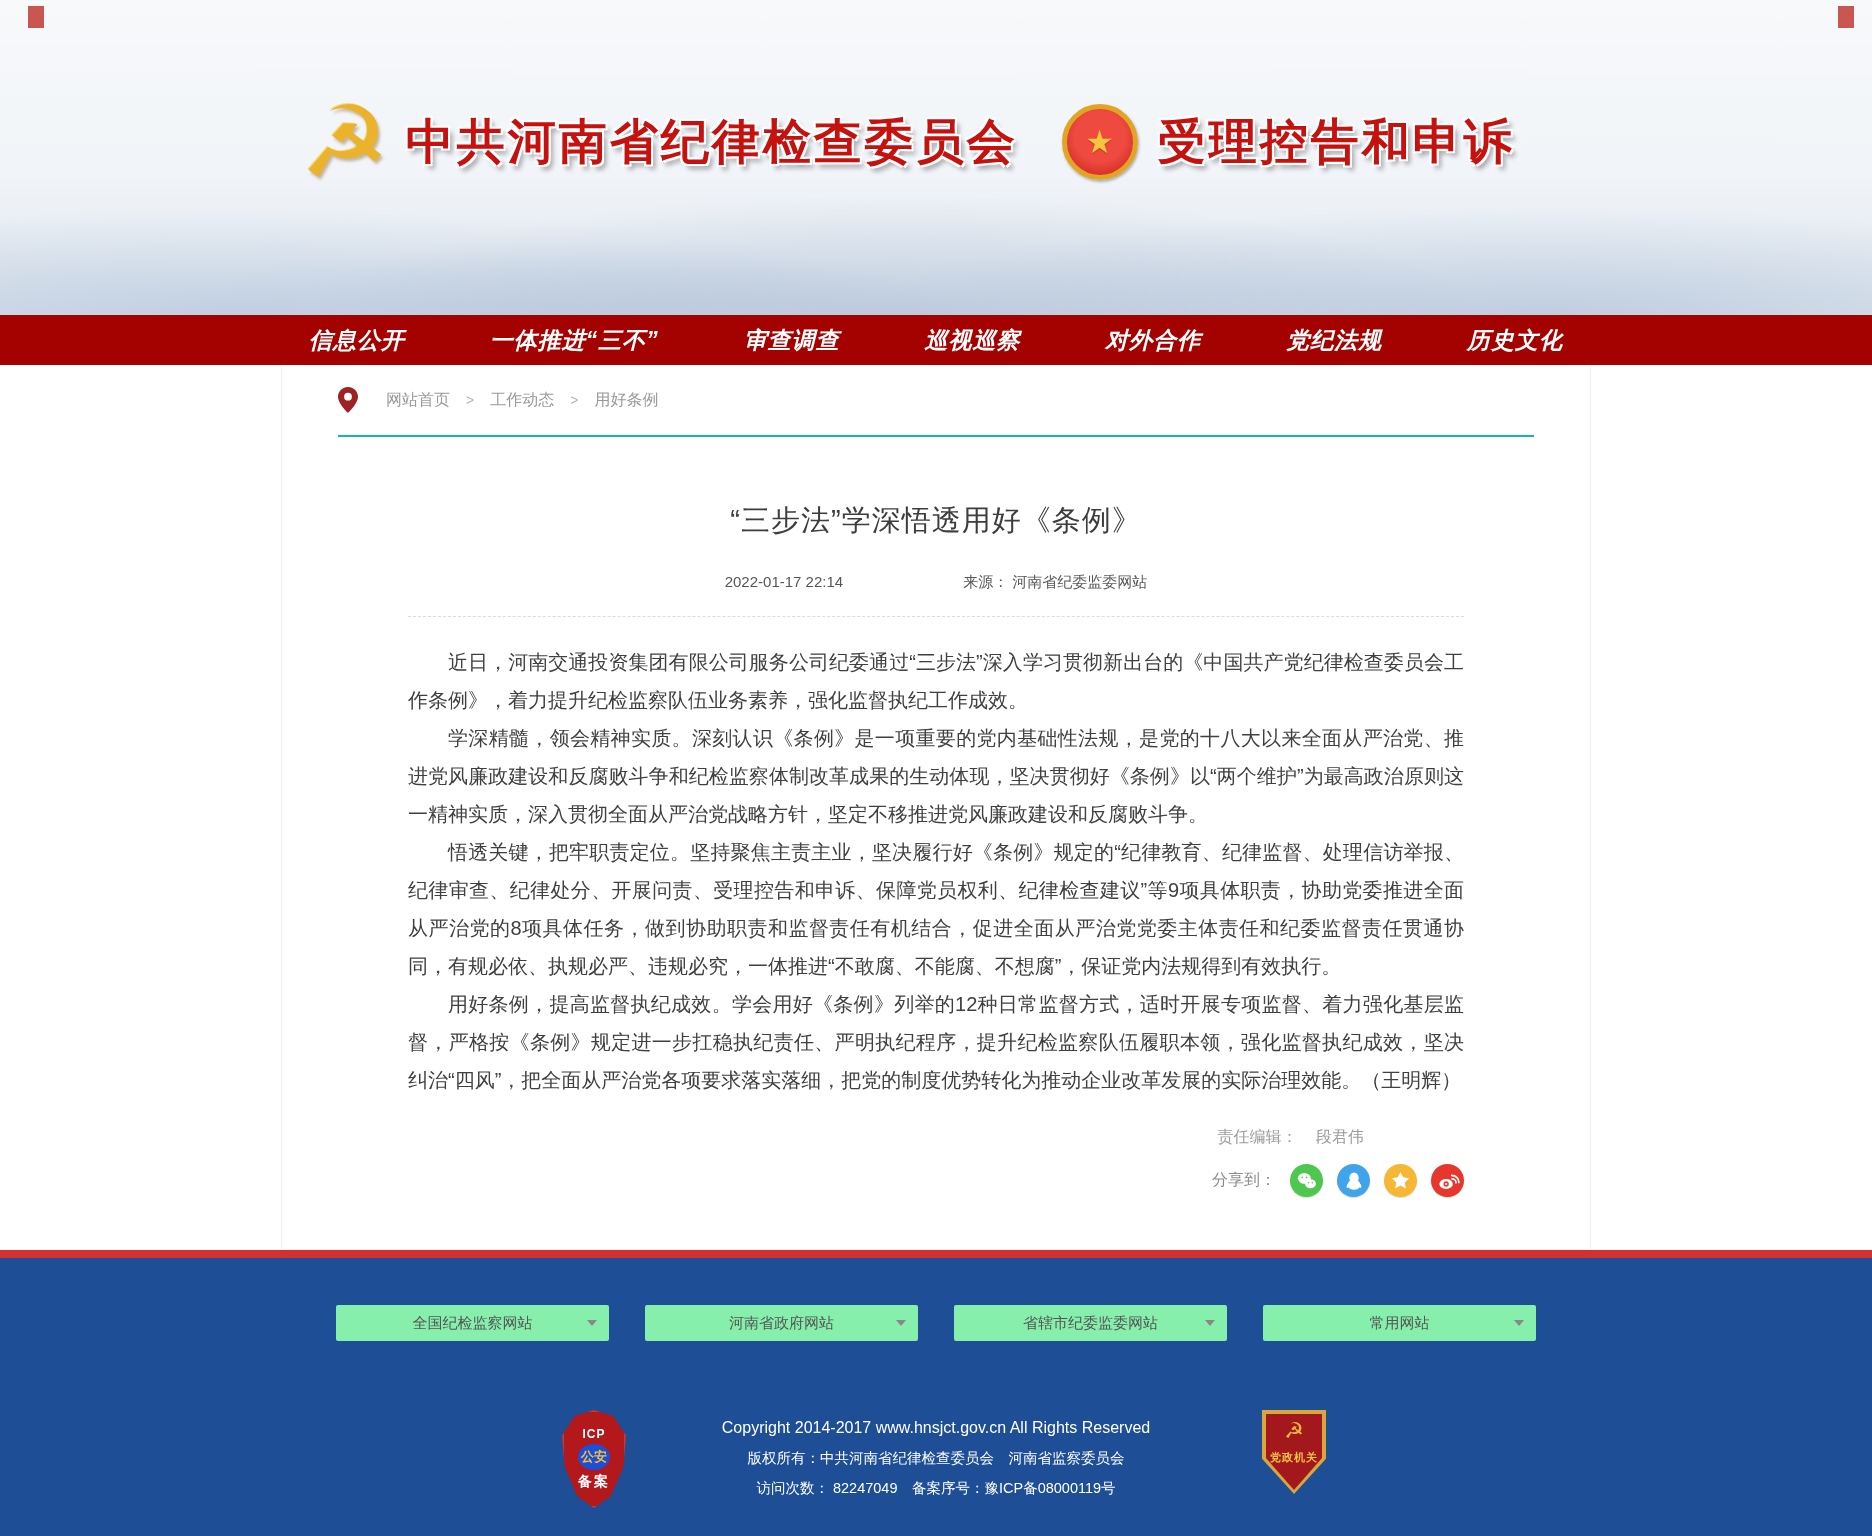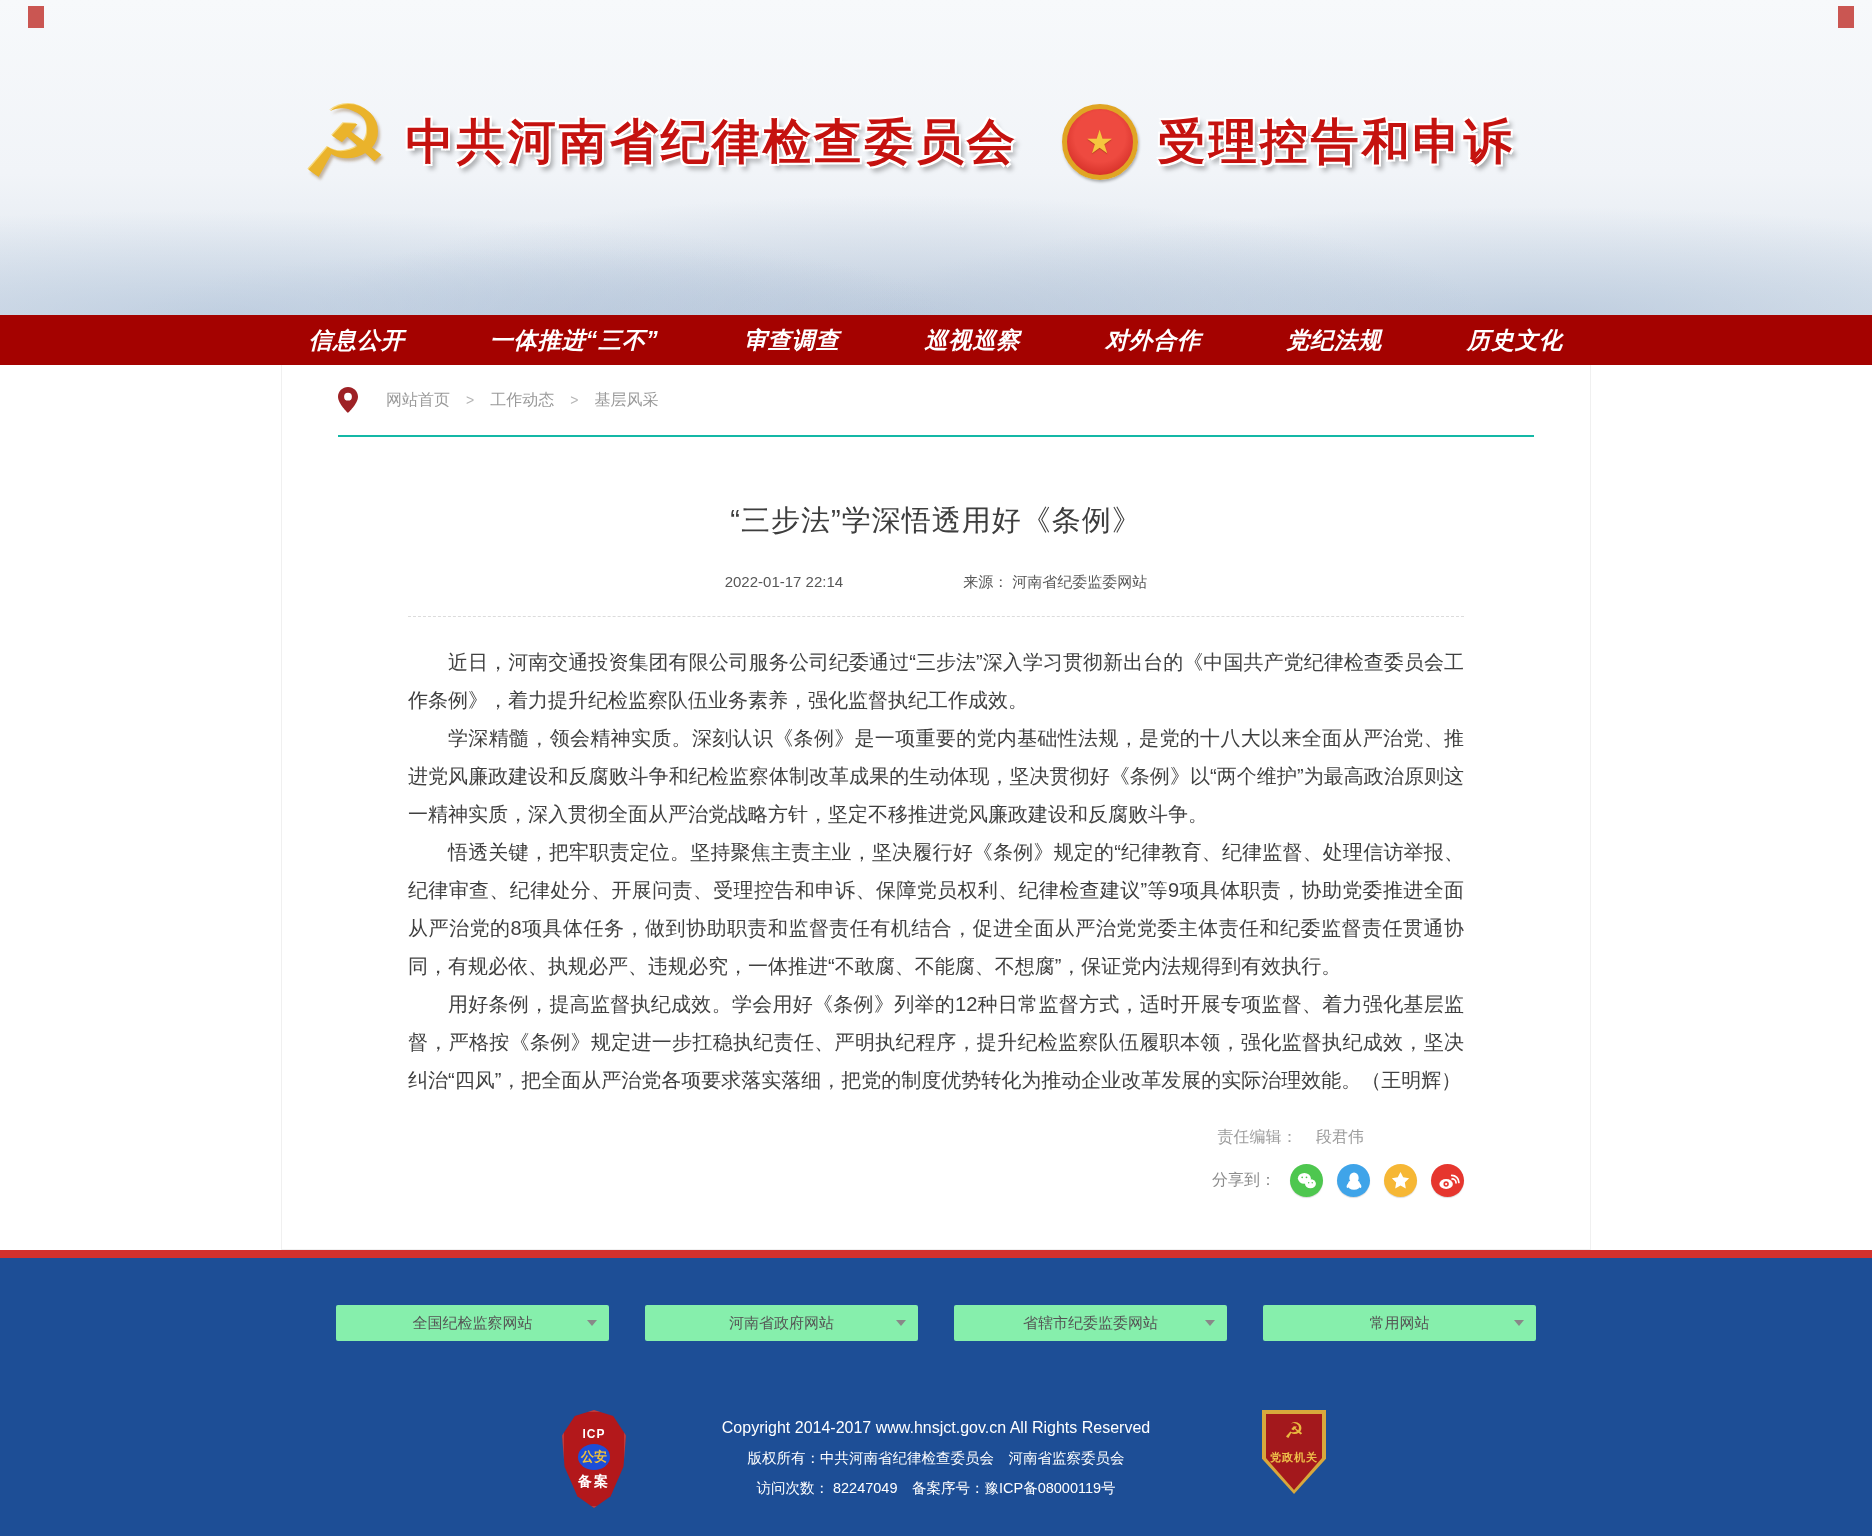--- a/index.html
+++ b/index.html
@@ -152,21 +152,21 @@
     <div class="breadcrumb">
       <span class="pin">
         <svg width="20" height="26" viewBox="0 0 20 26">
             <path d="M10 0 C4.5 0 0 4.4 0 9.8 C0 16.8 10 26 10 26 C10 26 20 16.8 20 9.8 C20 4.4 15.5 0 10 0 Z M10 13.6 A3.9 3.9 0 1 1 10 5.8 A3.9 3.9 0 0 1 10 13.6 Z" fill="#9e2125"></path>
           </svg>
       </span>
       <a class="crumb">网站首页</a>
       <span class="sep">&gt;</span>
       <a class="crumb">工作动态</a>
       <span class="sep">&gt;</span>
-      <a class="crumb">基层风采</a>
+      <a class="crumb">用好条例</a>
     </div>
 
     <article class="article">
       <h1 class="article-title">“三步法”学深悟透用好《条例》</h1>
 
       <div class="meta">
         <span>2022-01-17 22:14</span>
         <span>
           <span>来源：</span>
           <span>河南省纪委监委网站</span>

